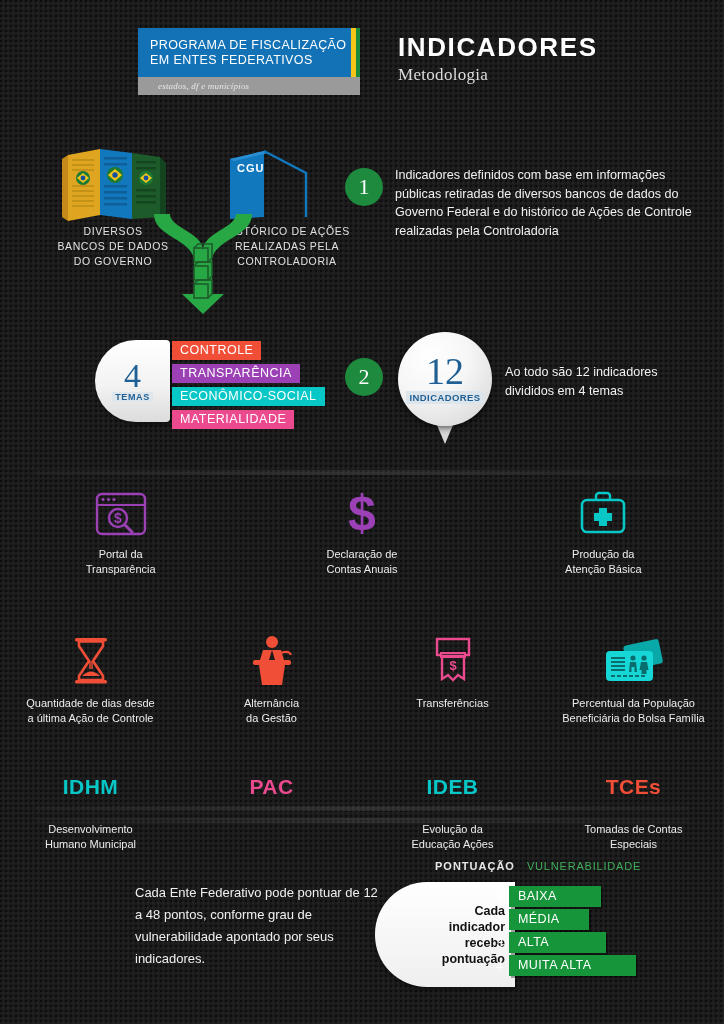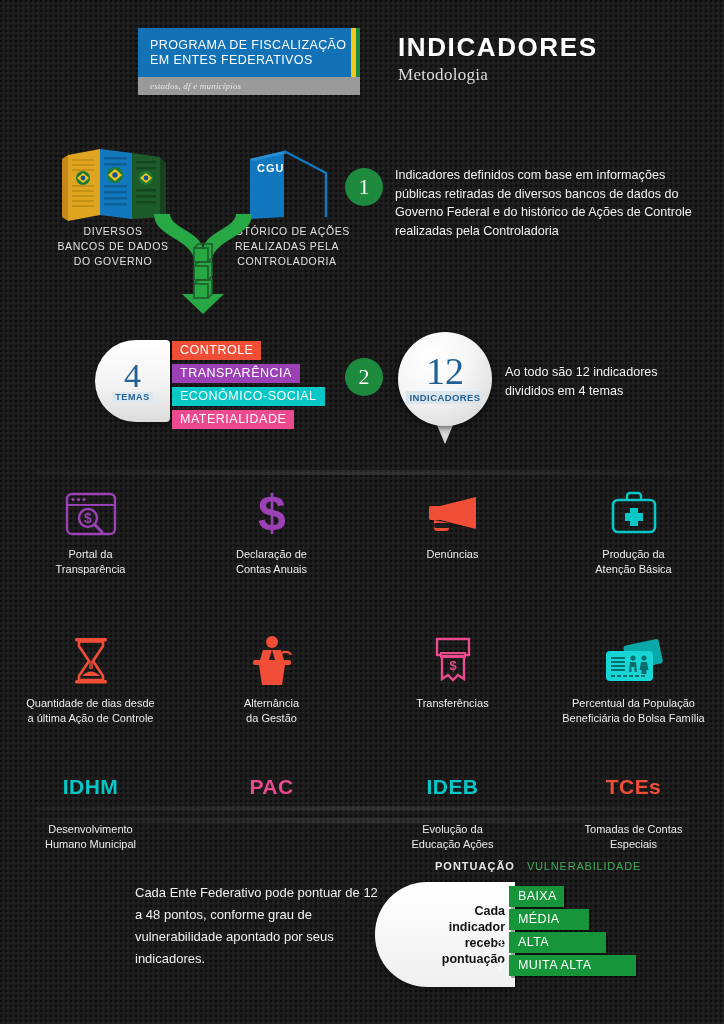--- a/index.html
+++ b/index.html
@@ -29,38 +29,38 @@
     background:#1272b5; padding:10px 12px 9px 12px;
     position:relative;
   }
   #logo-blue .ln{
     color:#fff; font-size:12.5px; letter-spacing:.4px; line-height:15px;
     font-family:"Liberation Sans", sans-serif;
   }
   #logo-stripes{ position:absolute; right:0; top:0; bottom:0; width:9px; display:flex;}
   #logo-stripes i{ flex:1; display:block;}
   #logo-gray{
-    background:#9a9a9a; height:18px; display:flex; align-items:center; padding-left:12px;
+    background:#9a9a9a; height:18px; display:flex; align-items:center; padding-left:20px;
   }
   #logo-gray span{
     font-family:"Liberation Serif", serif; font-style:italic; font-size:9px;
     color:#e9e9e9; letter-spacing:.2px;
   }
   #title-block{ margin-left:38px; padding-top:4px;}
   #title-main{ font-size:26px; font-weight:bold; letter-spacing:1.6px; color:#fff; }
   #title-sub{ font-family:"Liberation Serif", serif; font-size:17px; color:#dcdcdc; margin-top:2px; letter-spacing:.3px;}
 
   
   #step1{ position:absolute; top:140px; left:0; width:724px; height:190px; z-index:3;}
   #servers{ position:absolute; left:60px; top:5px; }
   #lbl-db{
     position:absolute; left:38px; top:84px; width:150px; text-align:center;
     font-size:10.5px; line-height:15px; letter-spacing:.6px; color:#e0e0e0;
   }
-  #cgu-building{ position:absolute; left:244px; top:5px;}
+  #cgu-building{ position:absolute; left:224px; top:5px;}
   #lbl-cgu{
     position:absolute; left:212px; top:84px; width:150px; text-align:center;
     font-size:10.5px; line-height:15px; letter-spacing:.6px; color:#e0e0e0;
   }
   #green-arrow{ position:absolute; left:148px; top:68px; }
   .circ-num{
     width:38px; height:38px; border-radius:50%; background:#1d8a3e;
     color:#fff; font-family:"Liberation Serif", serif; font-size:22px;
     display:flex; align-items:center; justify-content:center;
   }
@@ -302,34 +302,20 @@
         <svg width="42" height="50" viewBox="0 0 42 50">
           <text x="21" y="42" text-anchor="middle" font-family="Liberation Sans, sans-serif" font-size="50" font-weight="bold" fill="#9b40b5">$</text>
         </svg>
       </div>
       <div class="cap">
         <div>Declaração de</div>
         <div>Contas Anuais</div>
       </div>
     </div>
 
-    <div class="cell">
-      <div class="icon-wrap">
-        <svg width="54" height="44" viewBox="0 0 54 44">
-          <path d="M50,3 L50,35 L14,26 L14,12 Z" fill="#f04e37"></path>
-          <rect x="3" y="12" width="12" height="14" rx="2" fill="#f04e37"></rect>
-          <path d="M8,26 L8,34 a3,3 0 0 0 3,3 l9,0 a3,3 0 0 0 3,-3 l0,-5 z" fill="#f04e37"></path>
-          <rect x="8" y="29" width="16" height="5" rx="2" fill="#1b1b1b"></rect>
-        </svg>
-      </div>
-      <div class="cap">
-        <div>Denúncias</div>
-        <div></div>
-      </div>
-    </div>
 
     <div class="cell">
       <div class="icon-wrap">
         <svg width="50" height="48" viewBox="0 0 50 48">
           <path d="M18,10 L18,6 a3,3 0 0 1 3,-3 l8,0 a3,3 0 0 1 3,3 l0,4" fill="none" stroke="#08c7c7" stroke-width="2.4"></path>
           <rect x="4" y="10" width="42" height="32" rx="5" fill="none" stroke="#08c7c7" stroke-width="2.6"></rect>
           <path d="M21,18 L29,18 L29,23 L34,23 L34,31 L29,31 L29,36 L21,36 L21,31 L16,31 L16,23 L21,23 Z" fill="#08c7c7"></path>
         </svg>
       </div>
       <div class="cap">
@@ -469,21 +455,21 @@
       <div>Cada</div>
       <div>indicador</div>
       <div>recebe</div>
       <div>pontuação</div>
     </div>
   </div>
 
   <div id="score-bars">
     <div class="srow">
       <span class="snum">1</span>
-      <span class="sbar" style="width:55px">BAIXA</span>
+      <span class="sbar" style="width:92px">BAIXA</span>
     </div>
     <div class="srow">
       <span class="snum">2</span>
       <span class="sbar" style="width:80px">MÉDIA</span>
     </div>
     <div class="srow">
       <span class="snum">3</span>
       <span class="sbar" style="width:97px">ALTA</span>
     </div>
     <div class="srow">

